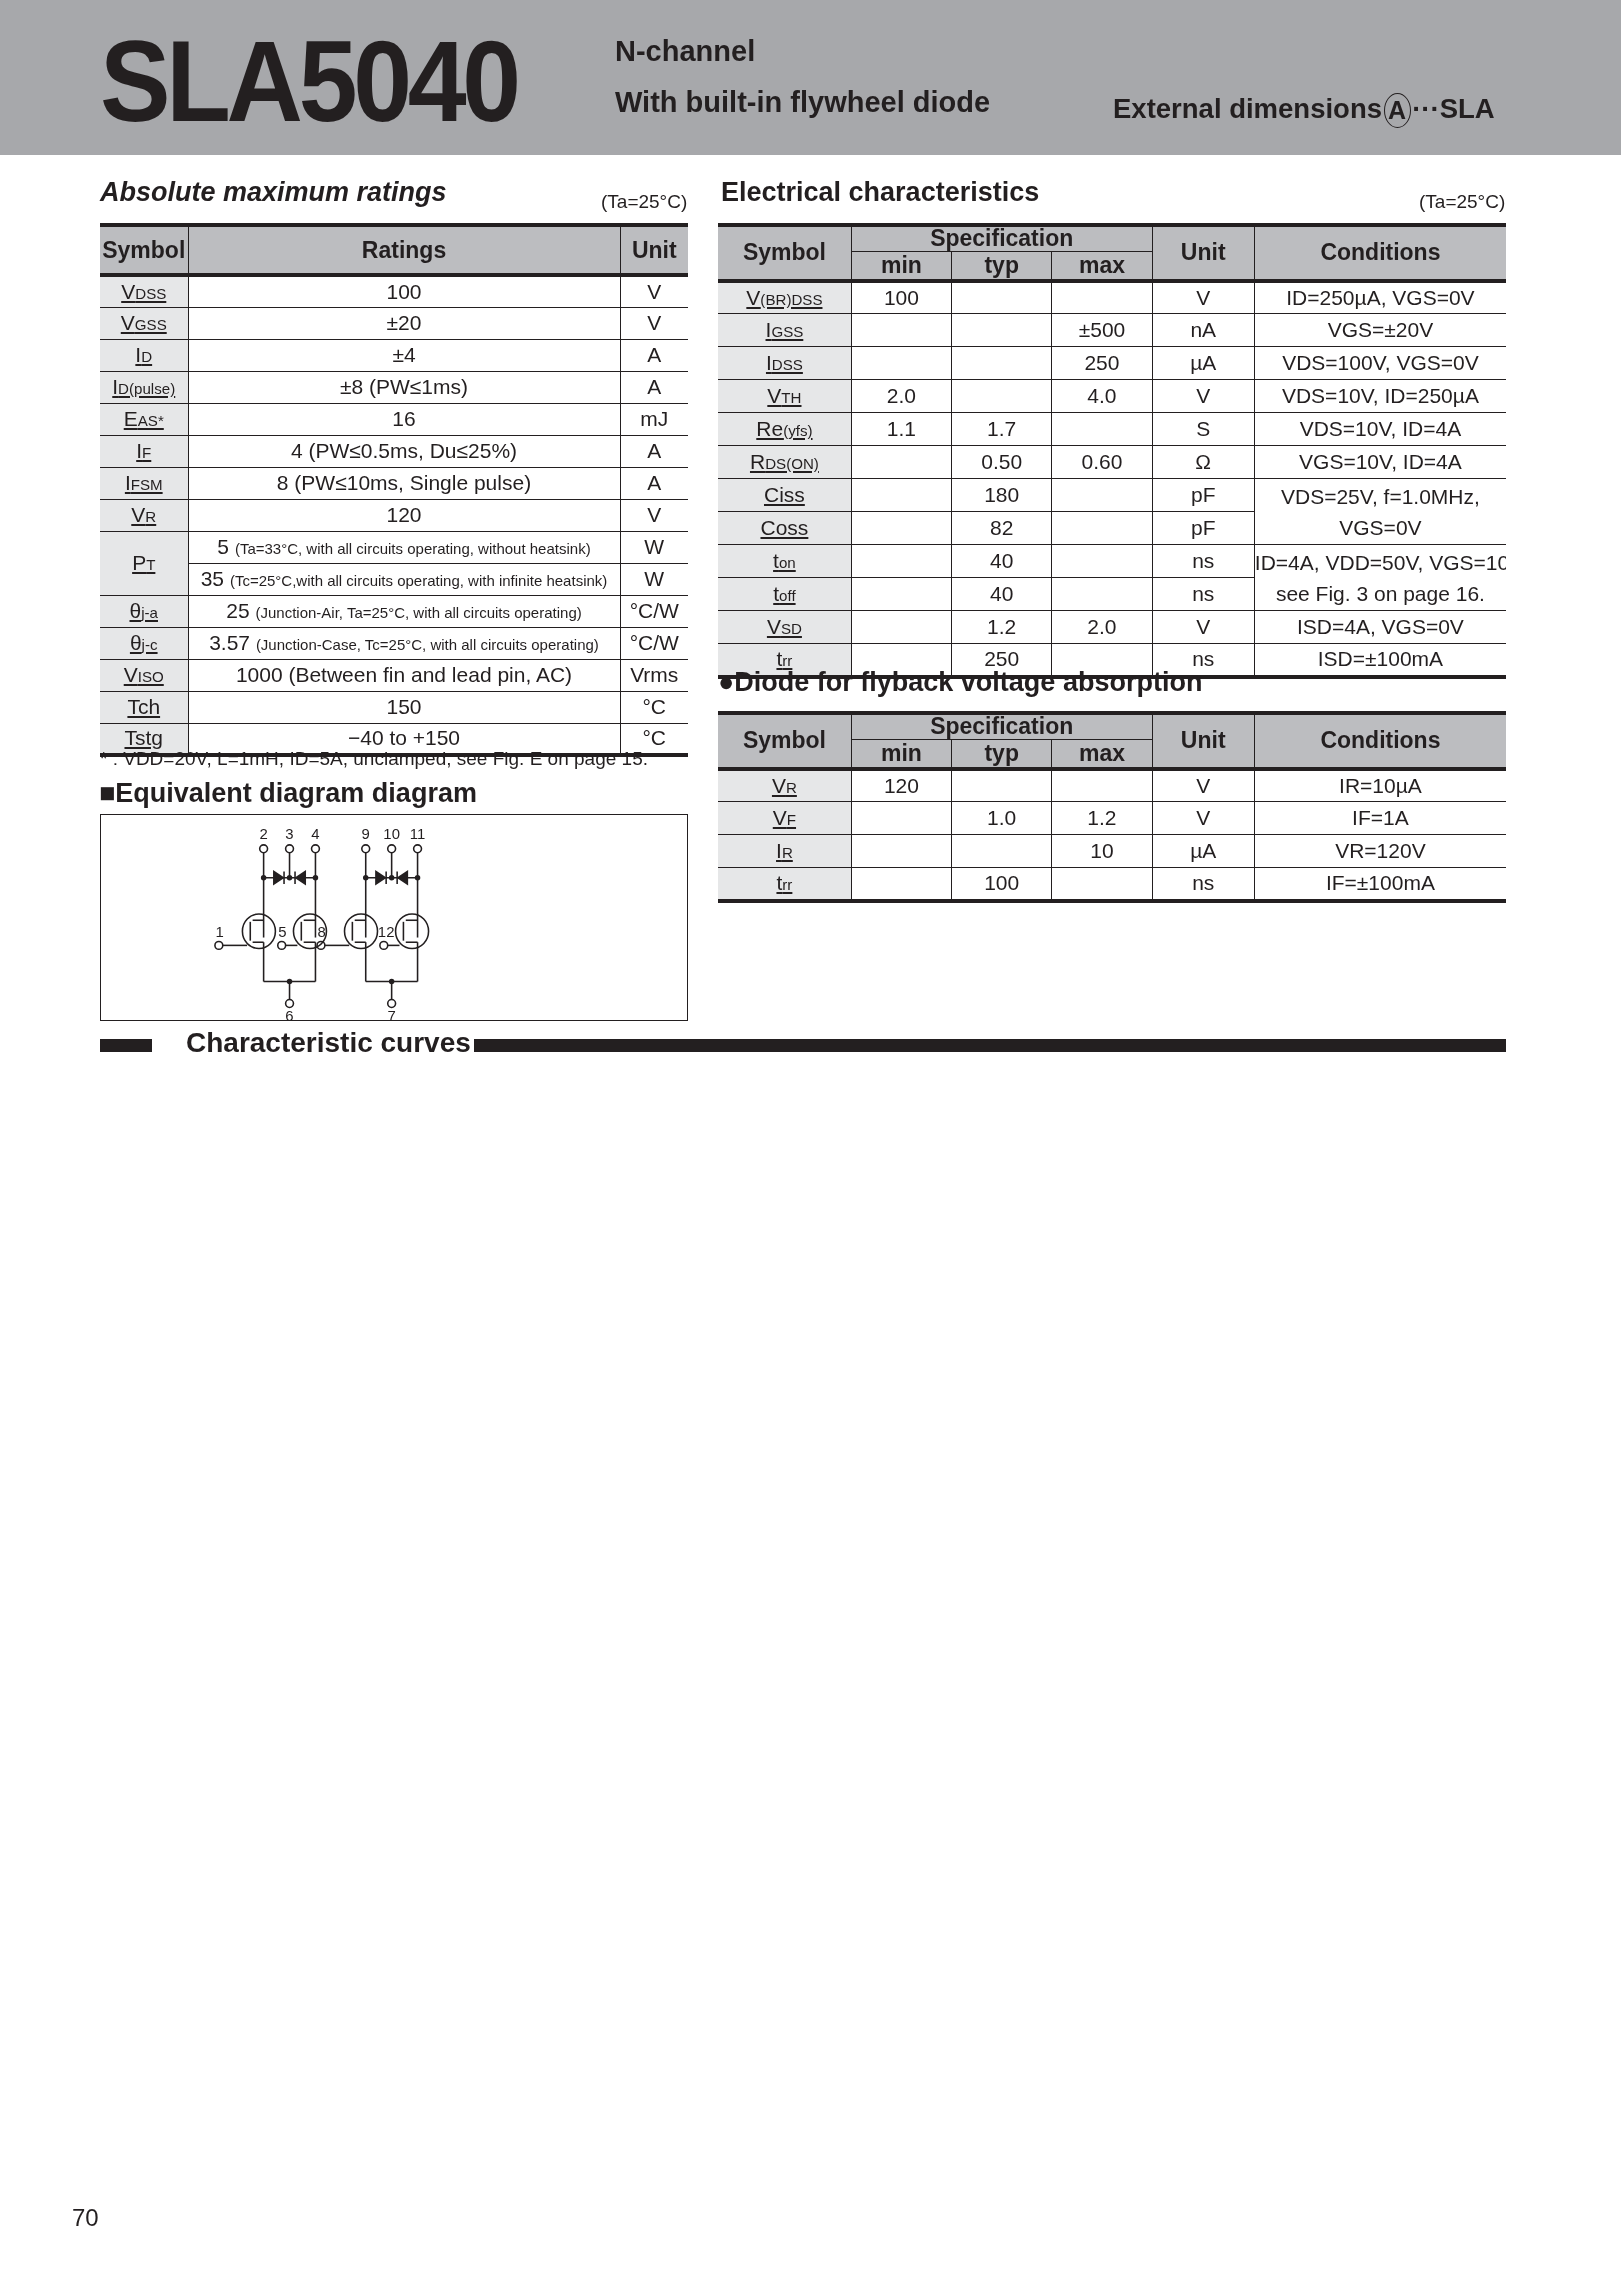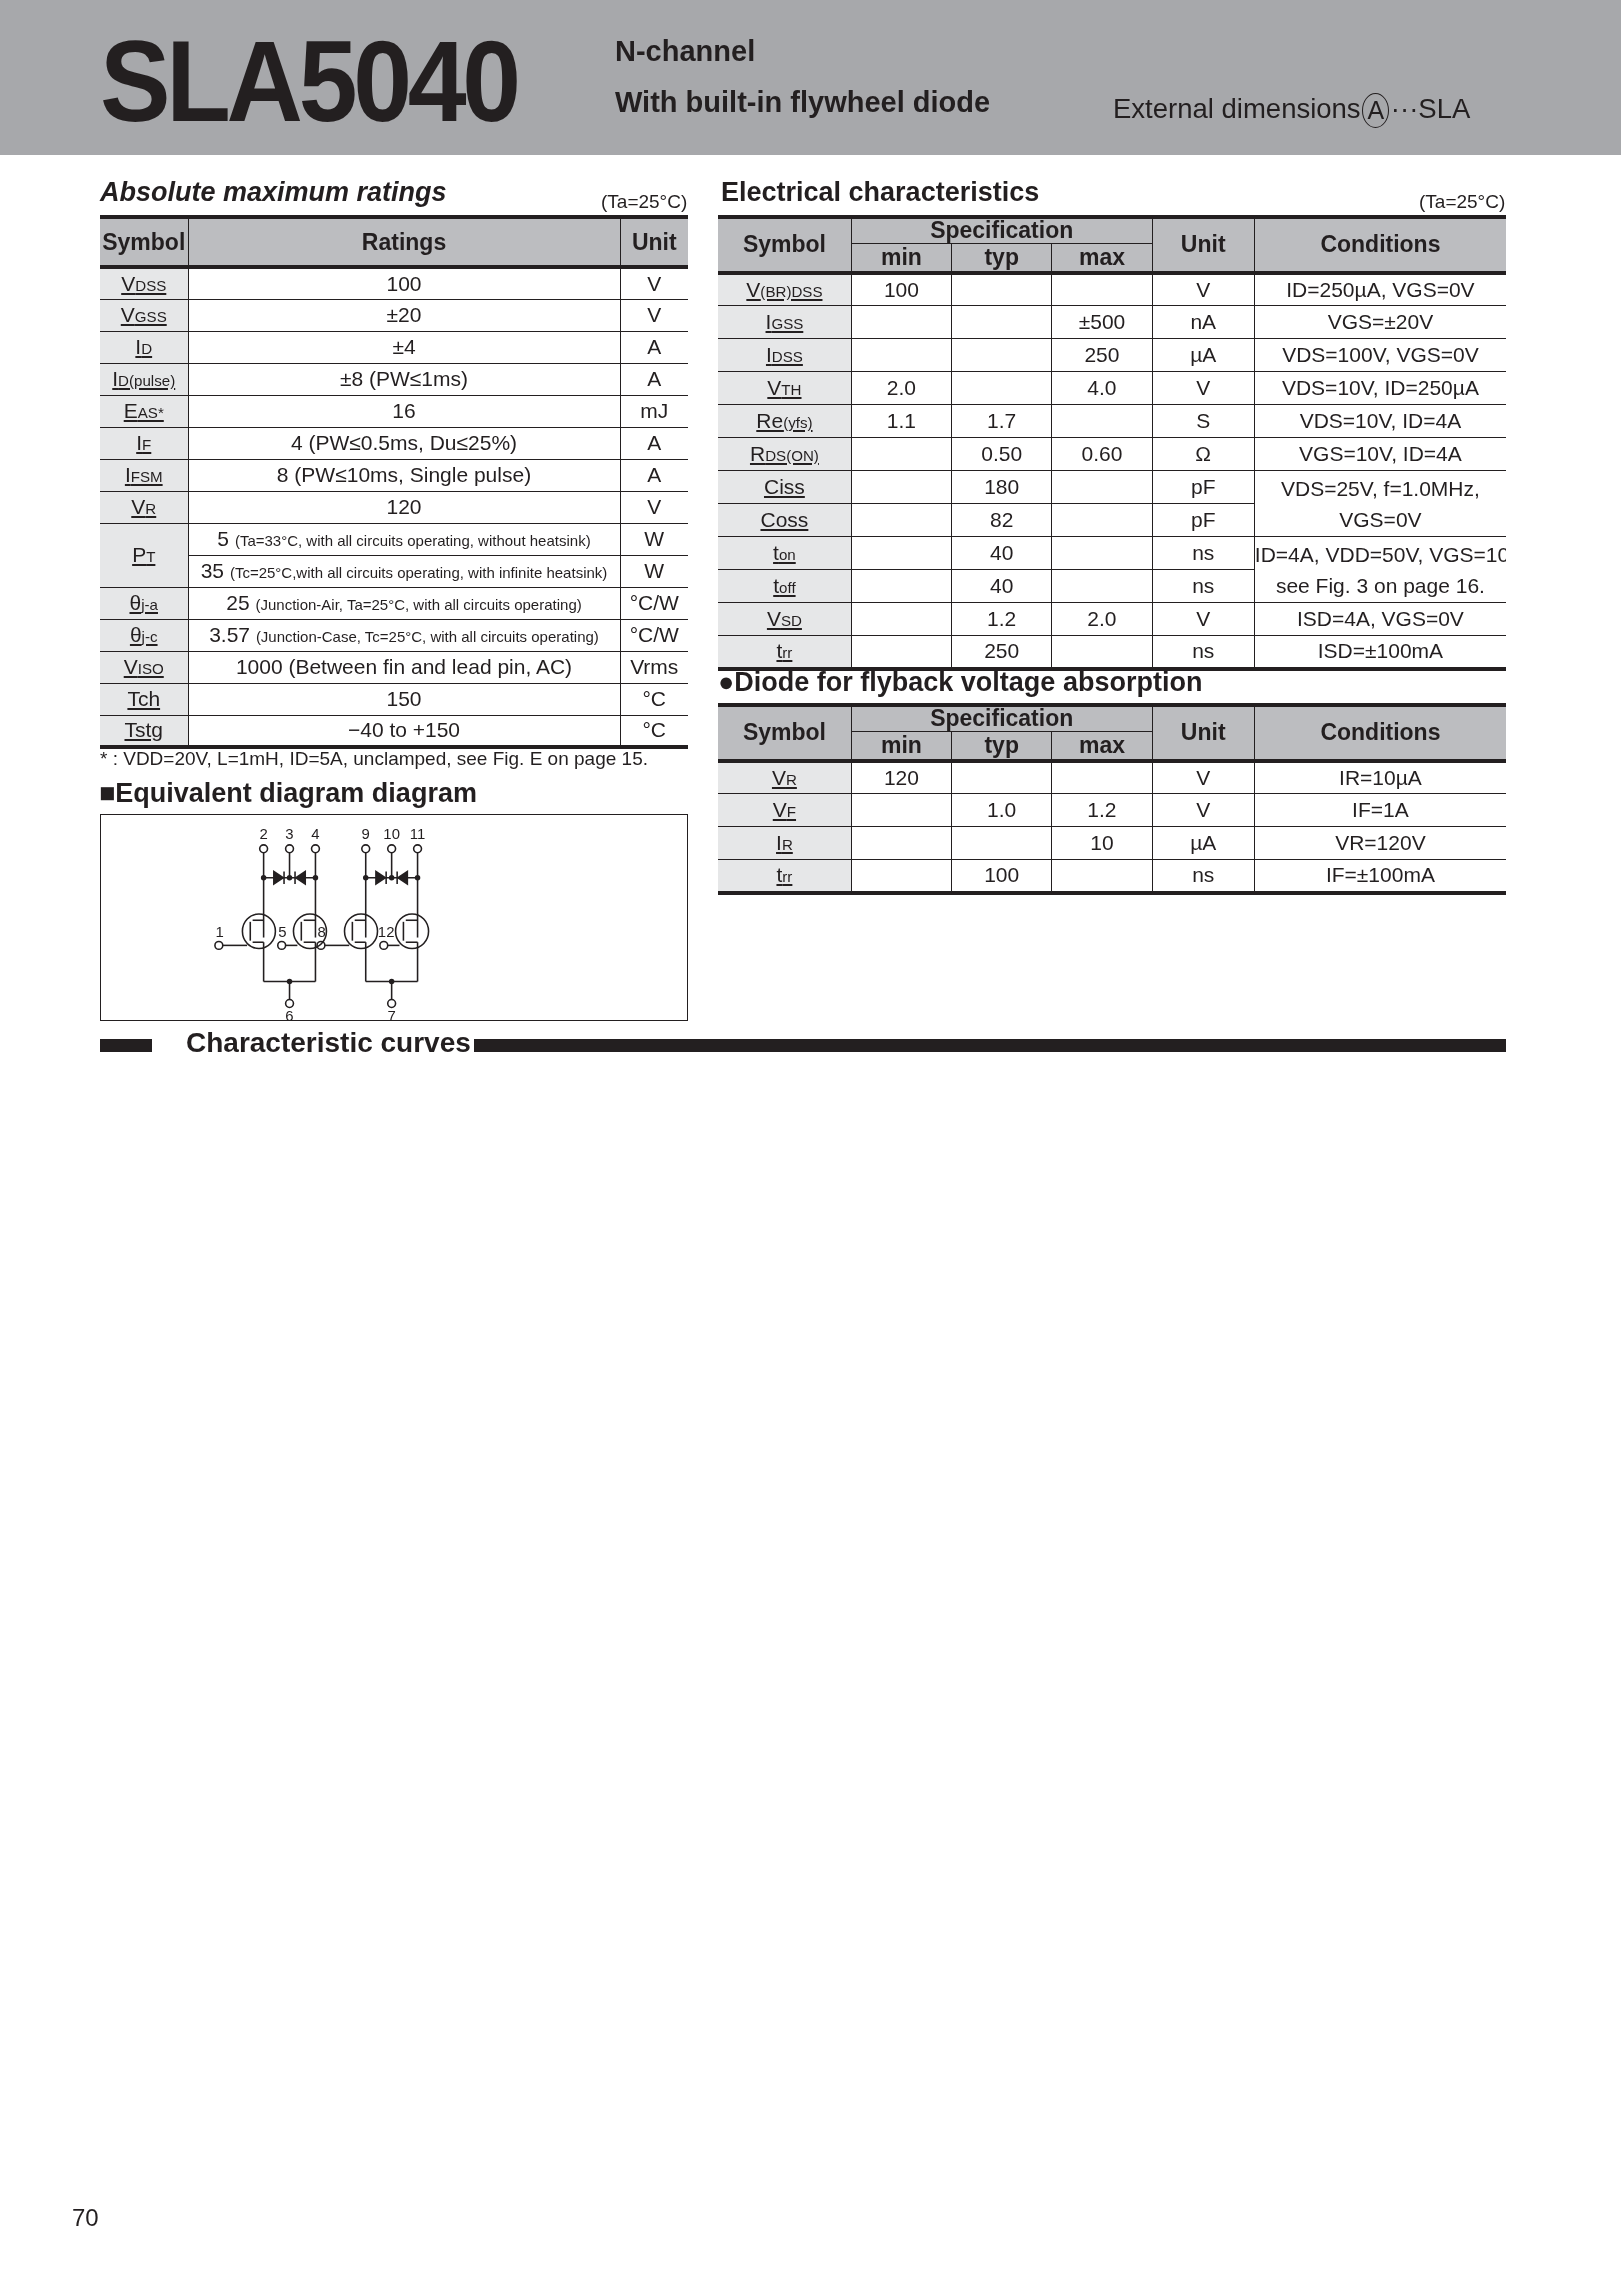--- a/index.html
+++ b/index.html
@@ -2,25 +2,25 @@
 <html style="font-size:12.6px"><head>
 <meta charset="utf-8">
 <style>
   html,body{margin:0;padding:0;background:#fff;}
   body{width:1622px;height:2295px;position:relative;overflow:hidden;font-family:"Liberation Sans",sans-serif;color:#231f20;}
   .abs{position:absolute;}
   .header{left:0;top:0;width:1622px;height:155px;background:#a7a8ab;}
   .part{left:100px;top:22px;font-size:115px;font-weight:bold;letter-spacing:-4.7px;line-height:118px;transform:scaleX(0.92);transform-origin:left top;}
   .sub1{left:615px;top:35px;font-size:29px;font-weight:bold;}
   .sub2{left:615px;top:86px;font-size:29px;font-weight:bold;}
-  .extdim{left:1113px;top:93px;font-size:27.5px;font-weight:normal;white-space:nowrap;}
+  .extdim{left:1113px;top:93px;font-size:27.5px;font-weight:bold;white-space:nowrap;}
   .circA{display:inline-block;width:25px;height:33px;border:1.6px solid #231f20;border-radius:50%;text-align:center;line-height:33px;font-size:25px;vertical-align:middle;margin:0 1.6px;}
   .sec-title{font-size:27px;font-weight:bold;white-space:nowrap;}
   .ta{font-size:19px;white-space:nowrap;}
-  table{border-collapse:collapse;position:absolute;table-layout:fixed;}
+  table{border-collapse:collapse;position:absolute;table-layout:fixed;margin-top:8px;}
   td,th{font-weight:normal;text-align:center;padding:0;white-space:nowrap;overflow:hidden;}
   .t{border-top:4.7px solid #231f20;border-bottom:4.7px solid #231f20;}
   .t thead th{background:#bcbdc0;font-weight:bold;font-size:23px;border-bottom:4.7px solid #231f20;}
   .t td{font-size:21px;border-top:1.6px solid #231f20;}
   .t td.sym{background:#e6e7e8;text-decoration:underline;}
   .t .vl{border-left:1.6px solid #231f20;}
   .small{font-size:15px;}
   sub.s{font-size:0.72em;vertical-align:baseline;}
   .footnote{left:100px;top:748px;font-size:19px;white-space:nowrap;}
   .circuit-box{left:100px;top:814px;width:586px;height:205px;border:1.6px solid #231f20;}

